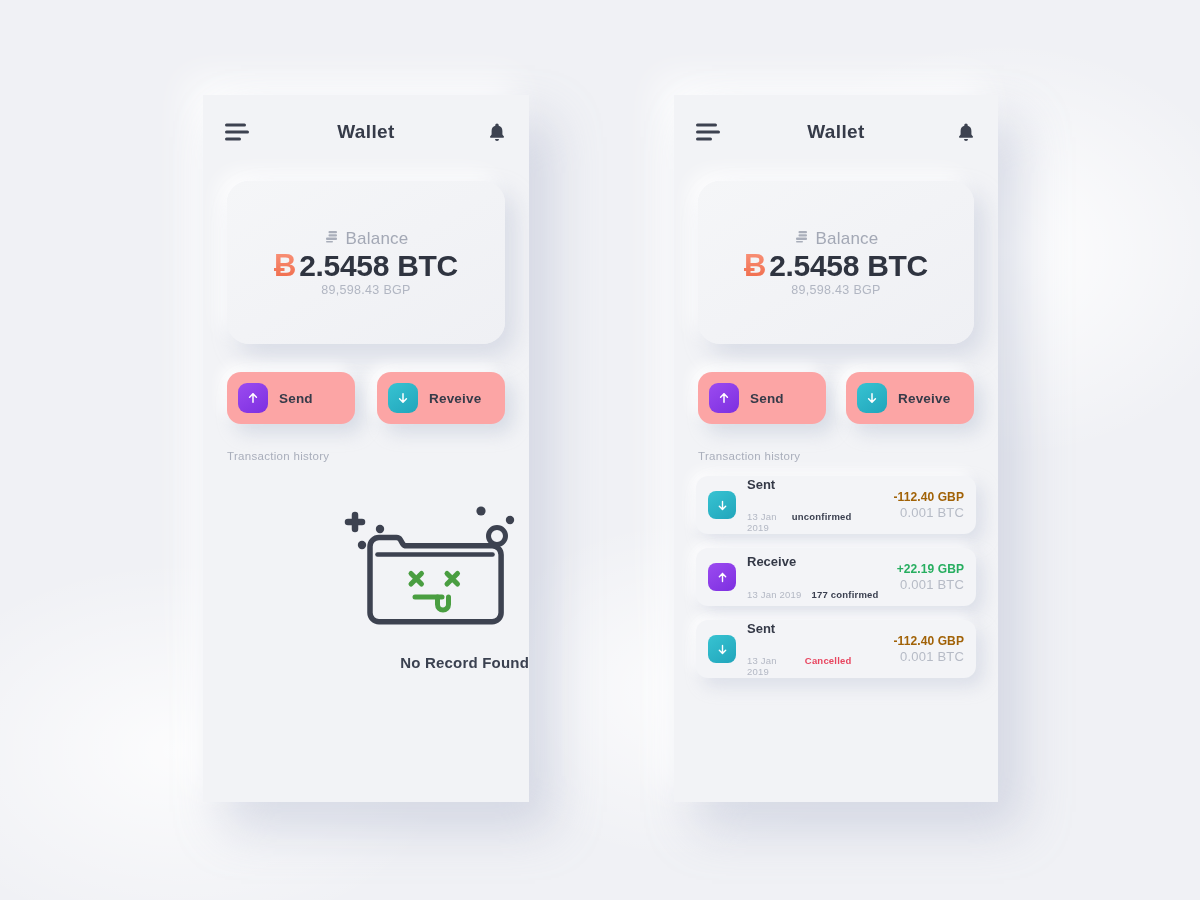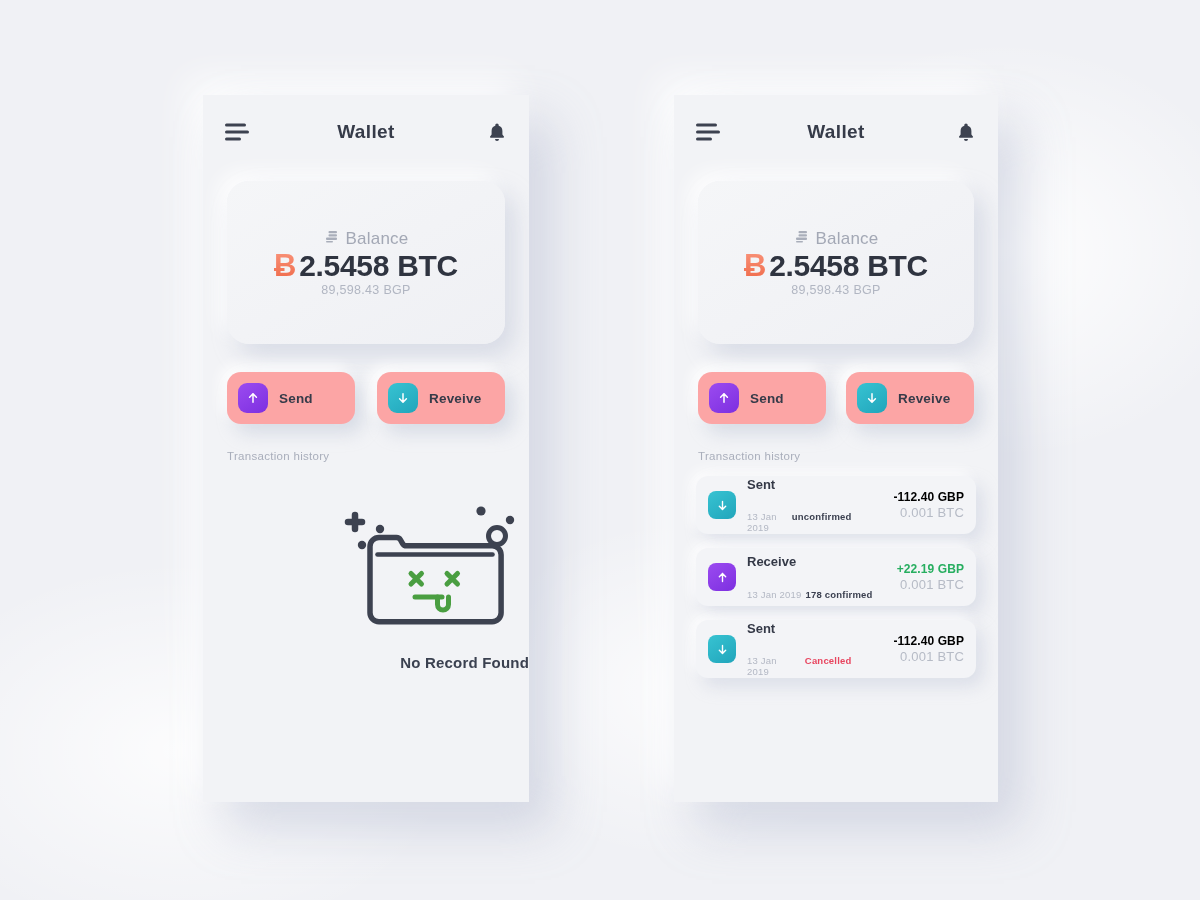--- a/index.html
+++ b/index.html
@@ -200,29 +200,29 @@
   .tx-mid { flex: 1 1 auto; min-width: 0; }
   .tx-title {
     font-size: 13px;
     font-weight: 700;
     color: #343947;
     line-height: 1.25;
   }
   .tx-sub {
     display: flex;
     align-items: baseline;
-    gap: 4px;
+    gap: 10px;
     margin-top: 18px;
   }
   .tx-date { font-size: 9.5px; color: #b3b8c4; letter-spacing: .2px; }
   .tx-status { font-size: 9.5px; font-weight: 700; color: #3b4050; letter-spacing: .2px; }
   .tx-status.cancelled { color: #e8455f; }
   .tx-right { text-align: right; flex: 0 0 auto; }
   .tx-amount { font-size: 12px; font-weight: 700; letter-spacing: .1px; line-height: 1.3; }
-  .tx-amount.neg { color: #000000; margin-left: 31px; }
+  .tx-amount.neg { color: #a16207; margin-left: 31px; }
   .tx-amount.pos { color: #27ae60; }
   .tx-btc { font-size: 13px; color: #b6bbc6; margin-top: 0; letter-spacing: .2px; }
 
   
   .empty-state {
     margin-top: 36px;
     display: flex;
     flex-direction: column;
     align-items: flex-end;
   }
@@ -412,21 +412,21 @@
       <div class="tx-row">
         <span class="tx-chip" style="background:linear-gradient(145deg,#9b4bf0,#7d2fe0)">
           <svg width="13" height="13" viewBox="0 0 14 14" aria-hidden="true">
             <path d="M7 11.3V3.2M7 2.7l3.4 3.5M7 2.7L3.6 6.2" stroke="#fff" stroke-width="1.5" stroke-linecap="round" stroke-linejoin="round" fill="none"></path>
           </svg>
         </span>
         <div class="tx-mid">
           <div class="tx-title">Receive</div>
           <div class="tx-sub">
             <span class="tx-date">13 Jan 2019</span>
-            <span class="tx-status">178 confirmed</span>
+            <span class="tx-status">177 confirmed</span>
           </div>
         </div>
         <div class="tx-right">
           <div class="tx-amount pos">+22.19 GBP</div>
           <div class="tx-btc">0.001 BTC</div>
         </div>
       </div>
 
       <div class="tx-row">
         <span class="tx-chip" style="background:linear-gradient(145deg,#37c3d2,#21a5bb)">

